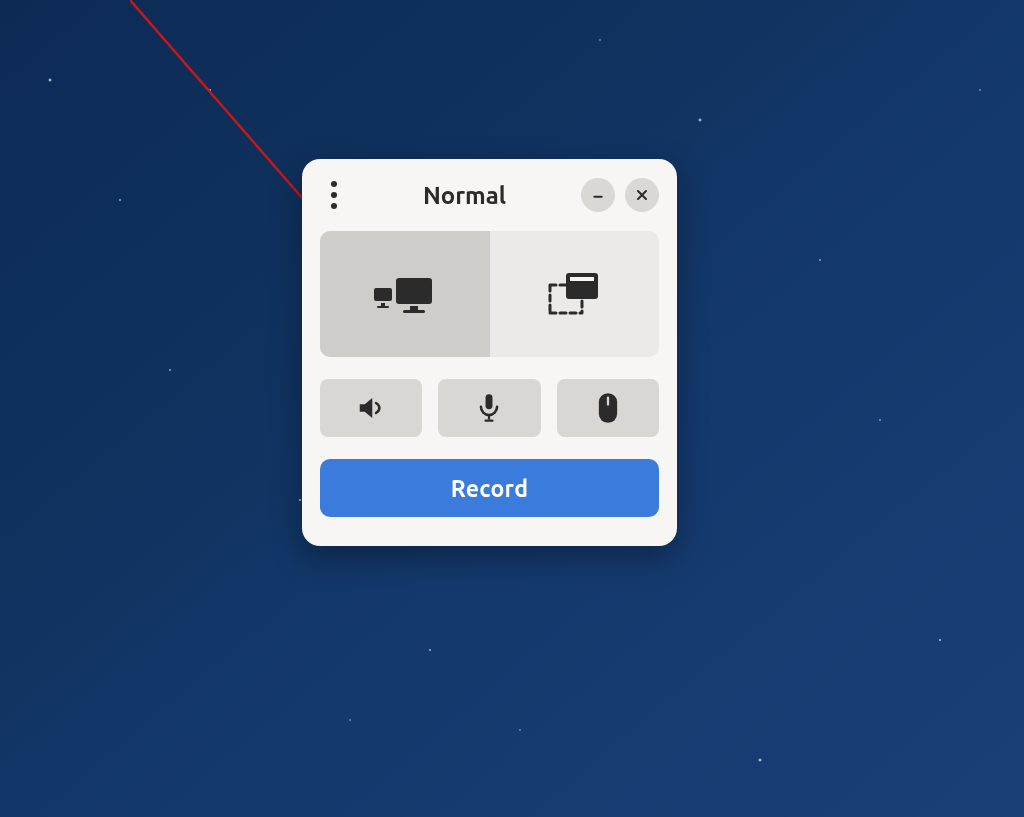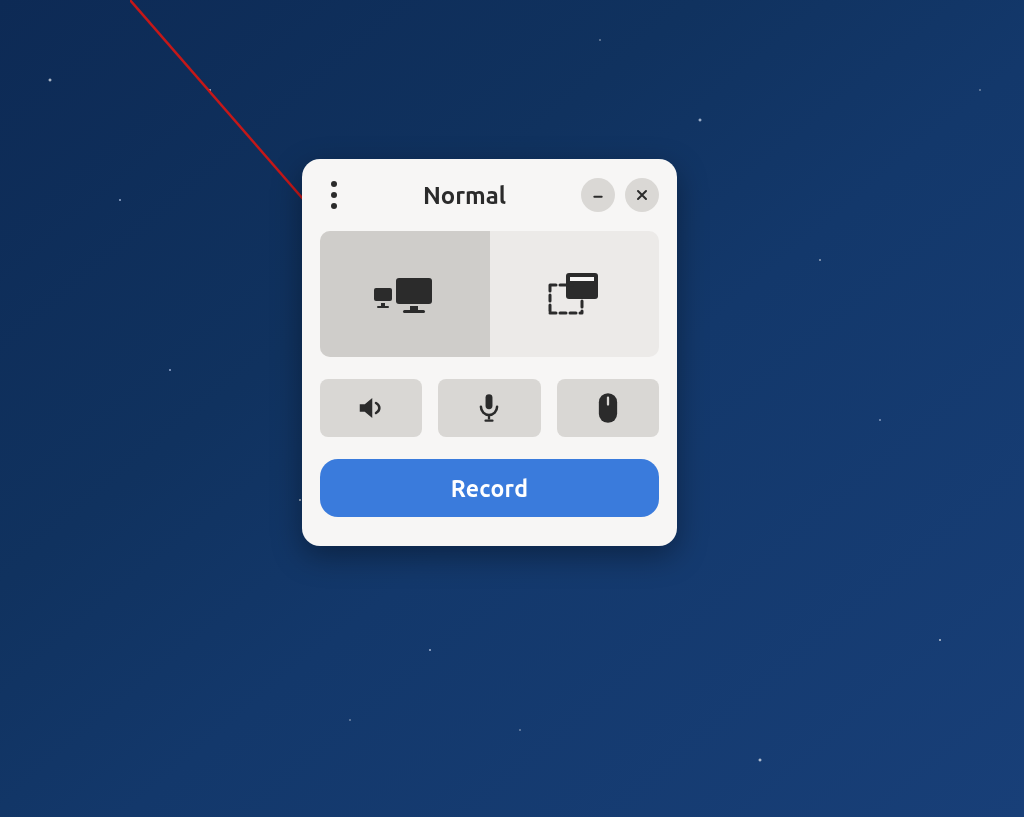--- a/index.html
+++ b/index.html
@@ -91,21 +91,21 @@
       height: 58px;
       background: #d9d7d4;
       border-radius: 8px;
       display: flex; align-items: center; justify-content: center;
     }
     .optbtn svg { fill: #2b2b2b; }
 
     .recordbtn {
       margin-top: 22px;
       height: 58px;
-      border-radius: 18px;
+      border-radius: 10px;
       background: #3a7bdc;
       color: #ffffff;
       font-size: 23px; font-weight: 700;
       display: flex; align-items: center; justify-content: center;
       letter-spacing: 0.3px;
     }
   </style>
 </head>
 <body>
 

